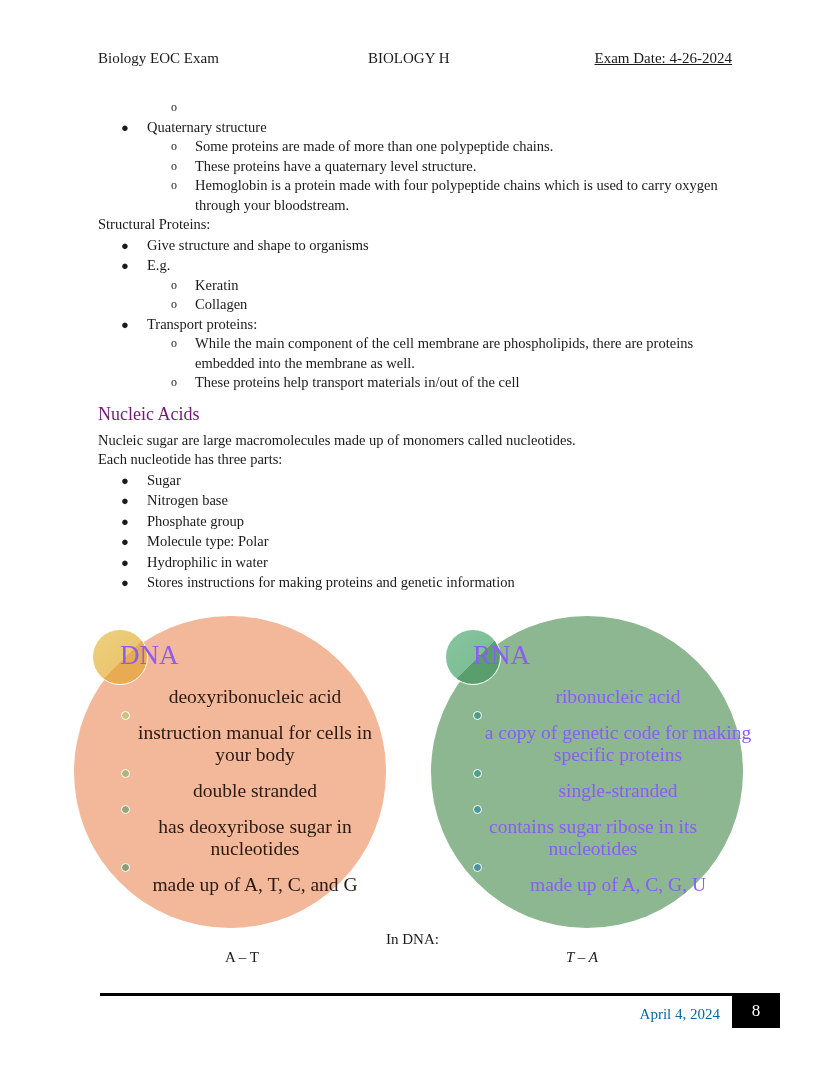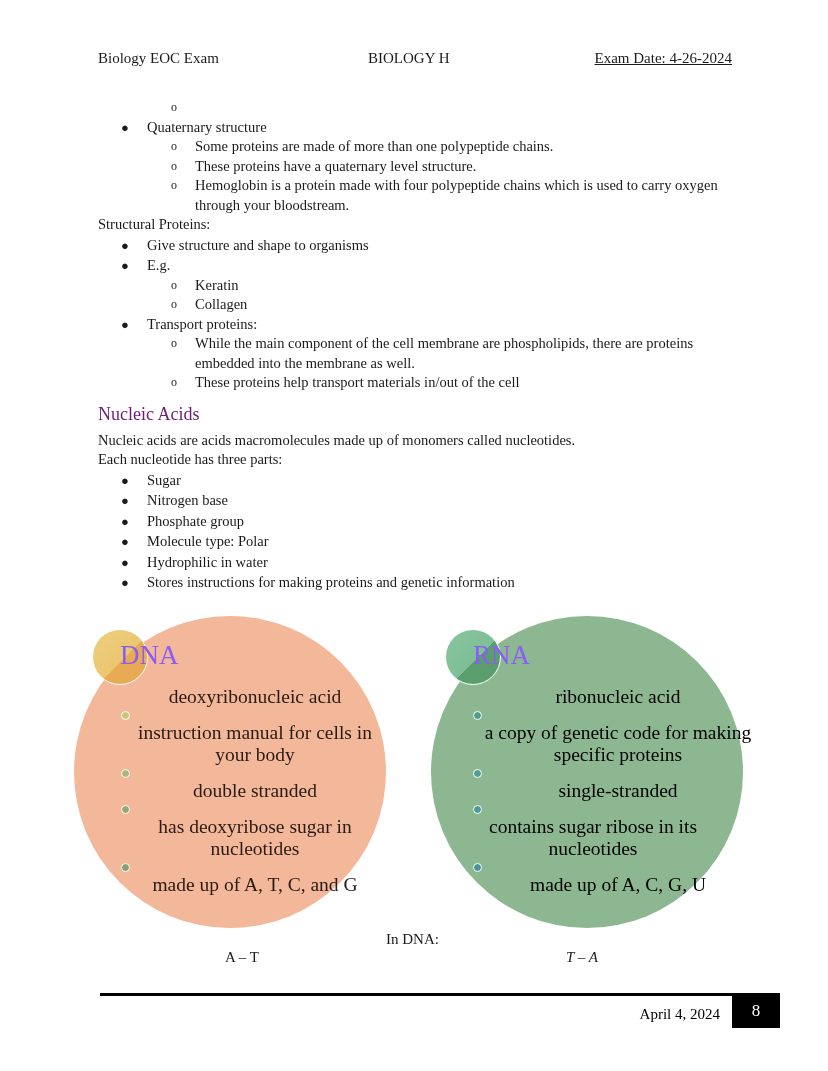--- a/index.html
+++ b/index.html
@@ -28,21 +28,21 @@
     .big-circle { position: absolute; border-radius: 50%; }
     .small-circle { position: absolute; border-radius: 50%; border: 1.5px solid #ffffff; box-sizing: border-box; overflow: hidden; }
     .circle-title { position: absolute; font-size: 27px; color: #8b5cf6; }
     .circle-items { position: absolute; font-size: 19.5px; line-height: 22px; color: #2a1a14; }
     .ci-item { margin: 0; text-align: center; }
     .ci-dot { width: 7px; height: 7px; border-radius: 50%; border: 1.5px solid #fff; margin: 3px 0 2px 0; }
 
     .pair-label { position: absolute; font-size: 15px; }
 
     .footer-rule { position: absolute; left: 100px; top: 993px; width: 680px; height: 3px; background: #000; }
-    .footer-date { position: absolute; right: 108px; top: 1006px; color: #000000; font-size: 15px; }
+    .footer-date { position: absolute; right: 108px; top: 1006px; color: #0369a1; font-size: 15px; }
     .page-box { position: absolute; left: 732px; top: 994px; width: 48px; height: 34px; background: #000; color: #fff; font-size: 17px; text-align: center; line-height: 34px; }
   </style>
 </head>
 <body>
 
 <div class="header">
   <span class="left">Biology EOC Exam</span>
   <span class="center">BIOLOGY H</span>
   <span class="right">Exam Date: 4-26-2024</span>
 </div>
@@ -94,21 +94,21 @@
   <div class="line l2w">
     <span class="bullet">o</span>
     <span>While the main component of the cell membrane are phospholipids, there are proteins embedded into the membrane as well.</span>
   </div>
   <div class="line l2">
     <span class="bullet">o</span>
     <span>These proteins help transport materials in/out of the cell</span>
   </div>
 
   <div class="section-title">Nucleic Acids</div>
-  <div class="line">Nucleic acids are acids macromolecules made up of monomers called nucleotides.</div>
+  <div class="line">Nucleic sugar are large macromolecules made up of monomers called nucleotides.</div>
   <div class="line">Each nucleotide has three parts:</div>
   <div class="line l1" style="margin-top:1px">
     <span class="bullet">●</span>
     <span>Sugar</span>
   </div>
   <div class="line l1" style="margin-top:1px">
     <span class="bullet">●</span>
     <span>Nitrogen base</span>
   </div>
   <div class="line l1" style="margin-top:1px">
@@ -143,21 +143,21 @@
     <div class="ci-item">has deoxyribose sugar in nucleotides</div>
     <div class="ci-dot" style="background:#8a9e75;"></div>
     <div class="ci-item">made up of A, T, C, and G</div>
   </div>
 </div>
 
 <div class="circle-wrap" style="left:0;top:0;">
   <div class="big-circle" style="left:431px;top:616px;width:312px;height:312px;background:#8db791;"></div>
   <div class="small-circle" style="left:445px;top:629px;width:56px;height:56px;background:linear-gradient(135deg,#86c49d 0%,#7fbf98 55%,#5a9e6e 55%,#5a9e6e 100%);"></div>
   <div class="circle-title" style="left:473px;top:640px;">RNA</div>
-  <div class="circle-items" style="left:473px;top:686px;width:290px;color:#000000;">
+  <div class="circle-items" style="left:473px;top:686px;width:290px;color:#8b5cf6;">
     <div class="ci-item">ribonucleic acid</div>
     <div class="ci-dot" style="background:#4f9c8a;"></div>
     <div class="ci-item" style="white-space:nowrap;">
       <span style="display:inline-block;width:280px;white-space:normal;">a copy of genetic code for making specific proteins</span>
     </div>
     <div class="ci-dot" style="background:#529e92;"></div>
     <div class="ci-item">single-stranded</div>
     <div class="ci-dot" style="background:#4a9a98;"></div>
     <div class="ci-item" style="width:240px;">contains sugar ribose in its nucleotides</div>
     <div class="ci-dot" style="background:#4993a0;"></div>

